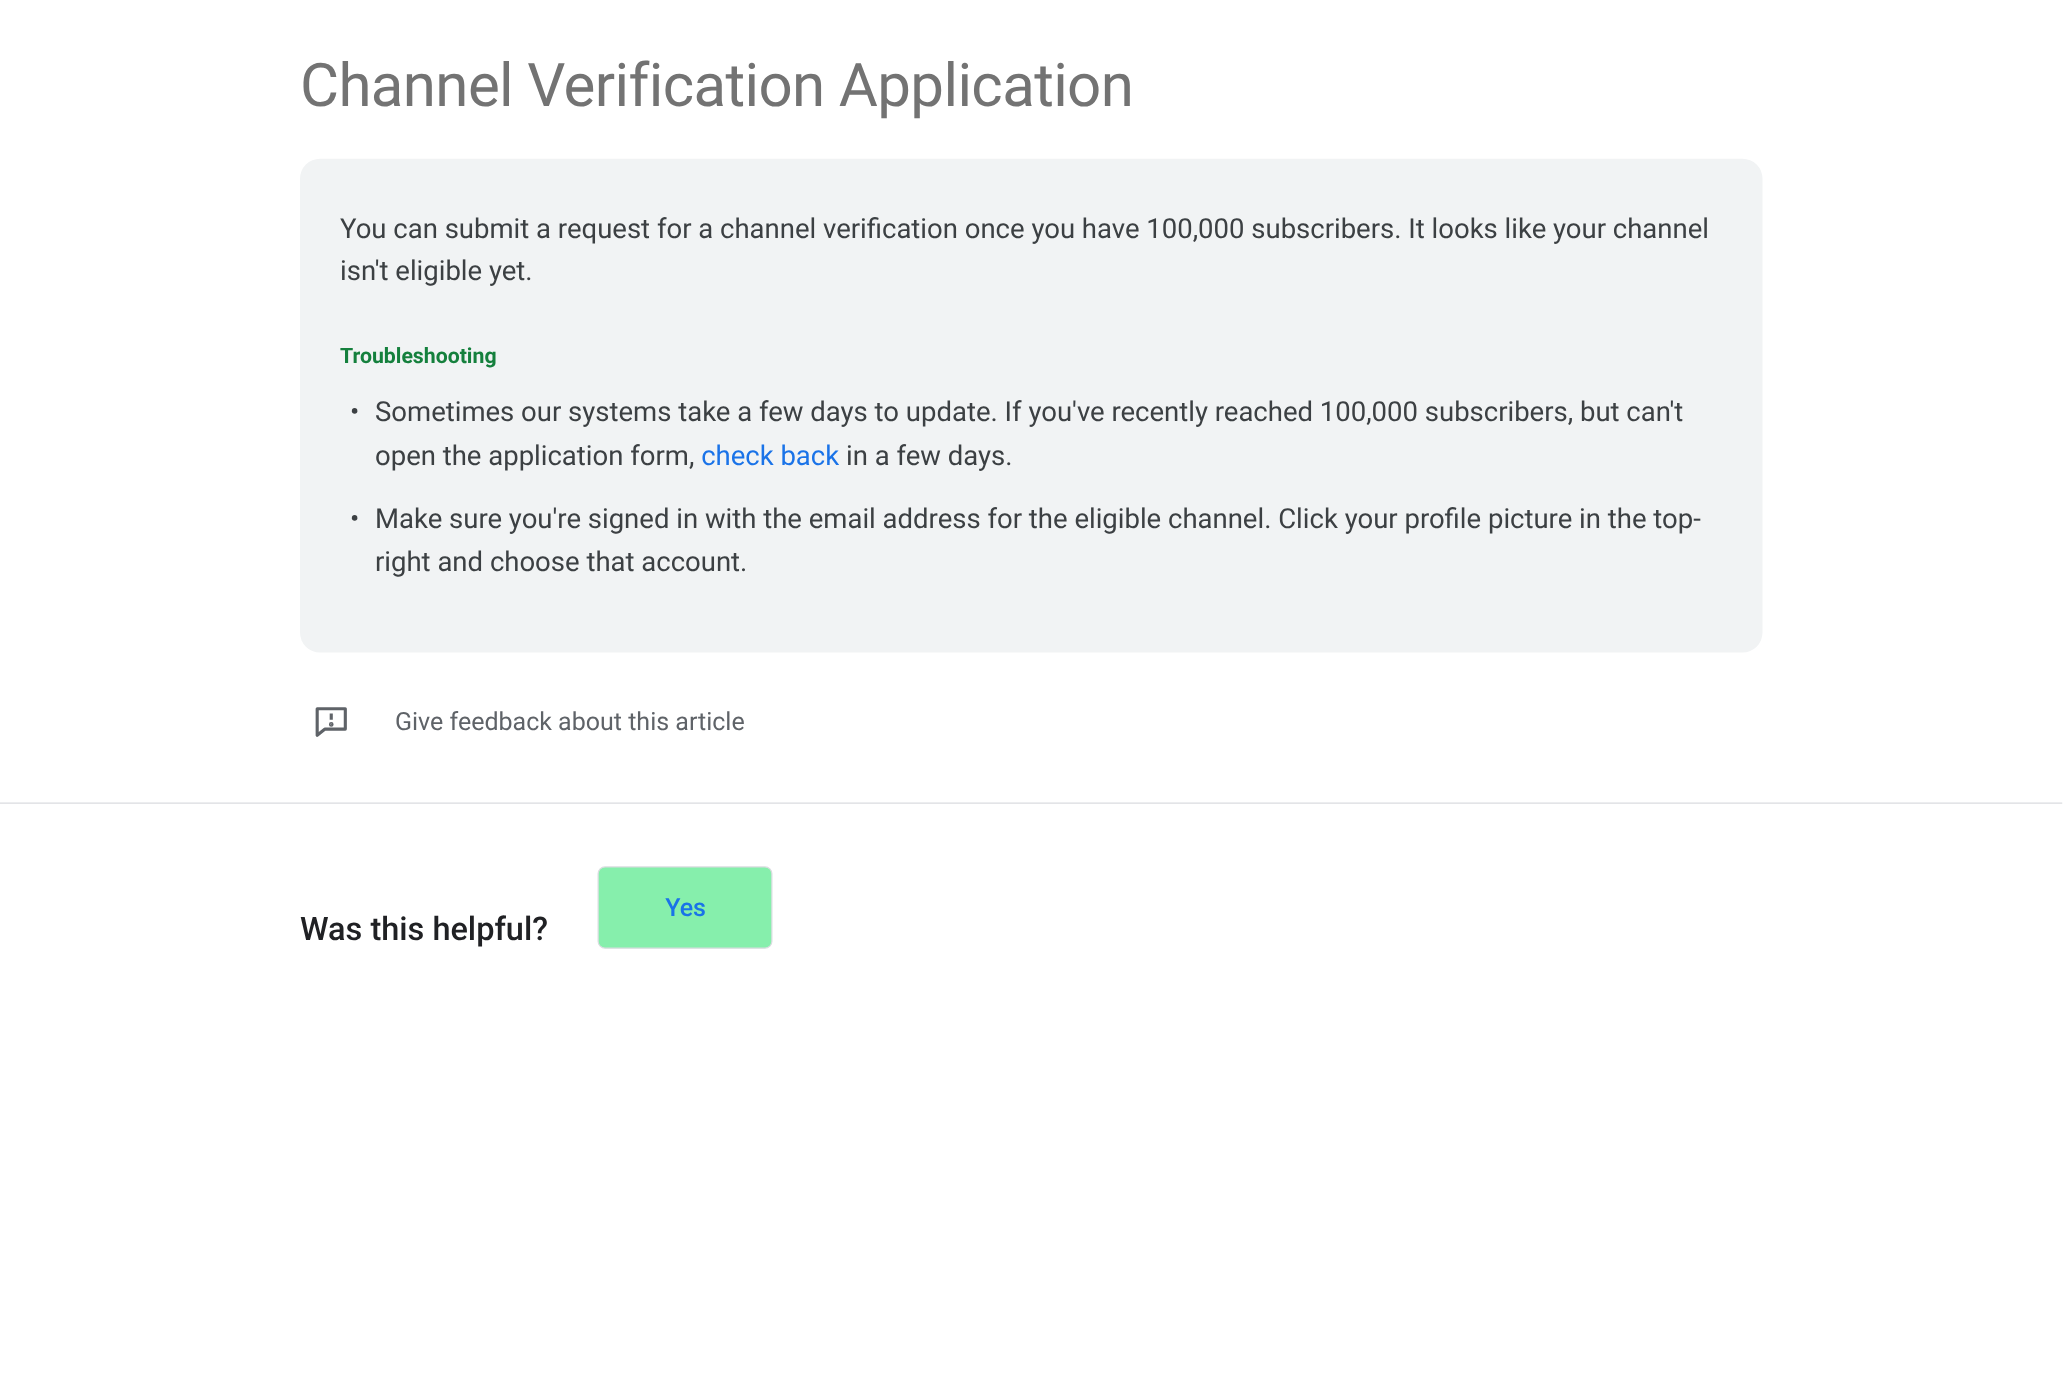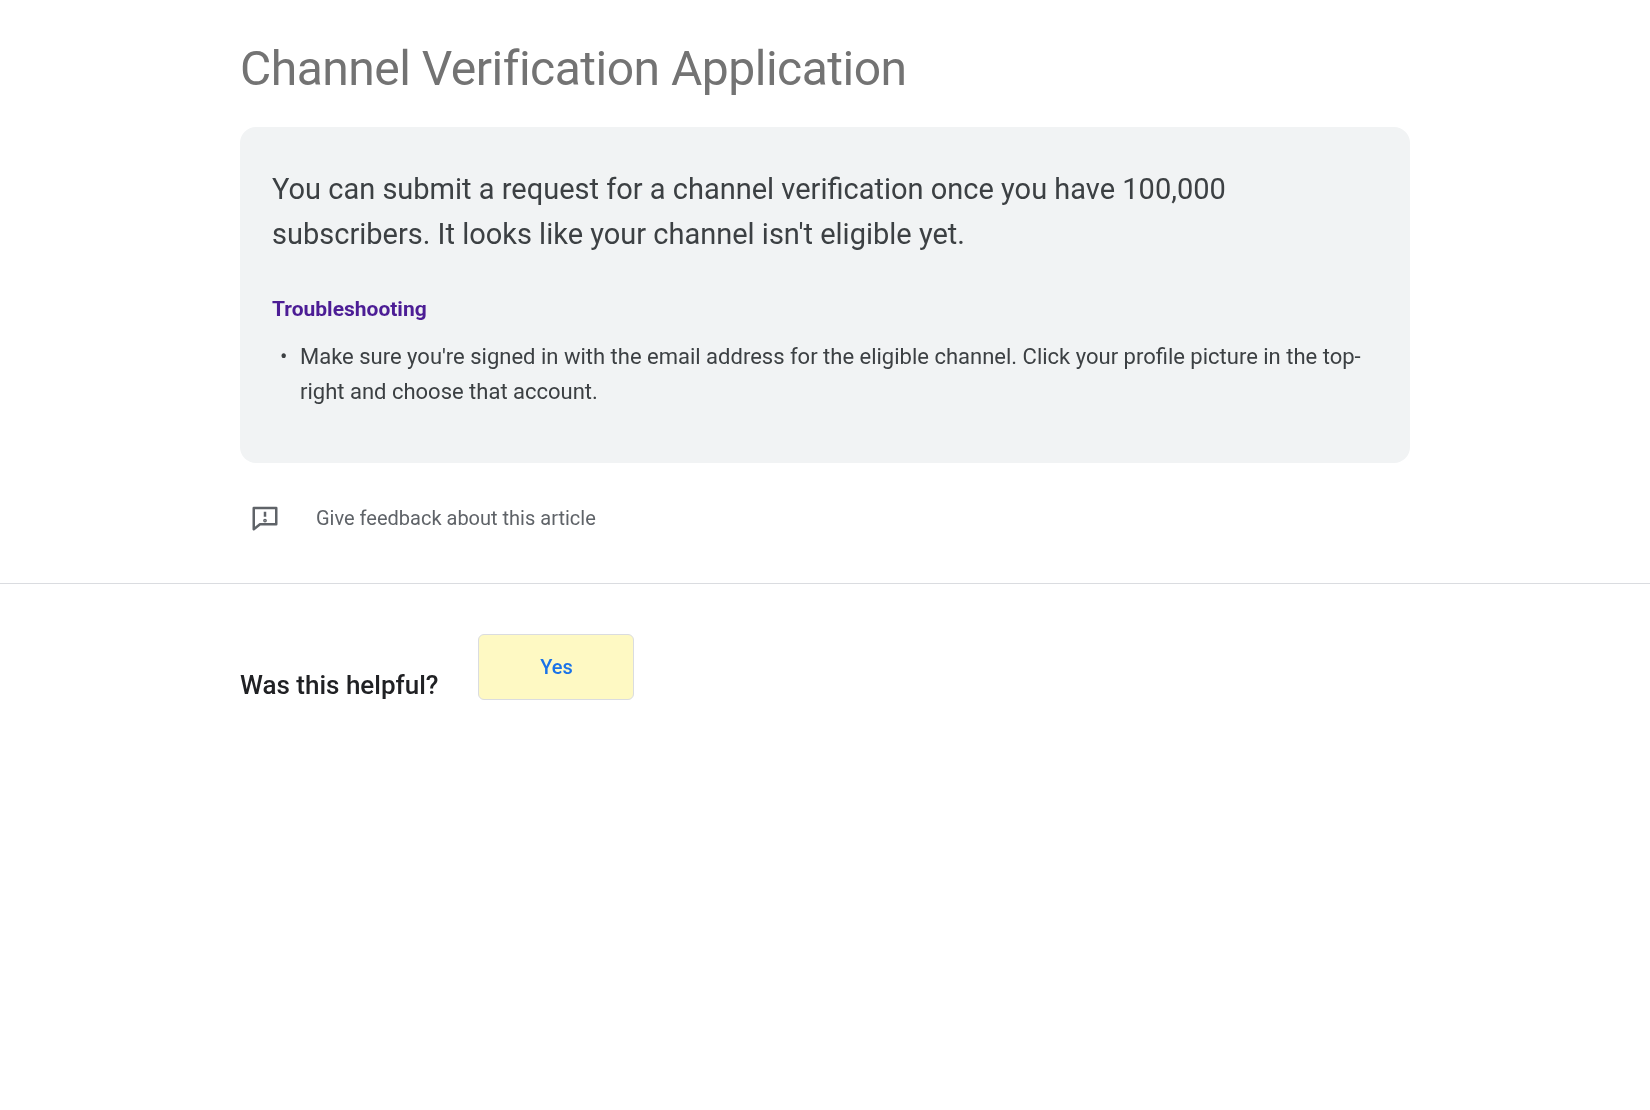--- a/index.html
+++ b/index.html
@@ -25,29 +25,29 @@
       margin-bottom: 30px;
       letter-spacing: -0.5px;
     }
     .info-box {
       background: #f1f3f4;
       border-radius: 16px;
       padding: 40px 32px 40px 32px;
       margin-bottom: 40px;
     }
     .info-text {
-      font-size: 29px;
+      font-size: 22px;
       line-height: 1.55;
       color: #3c4043;
       margin-bottom: 40px;
     }
     .troubleshooting-title {
-      font-size: 21px;
+      font-size: 17px;
       font-weight: 700;
-      color: #4c1d95;
+      color: #15803d;
       margin-bottom: 18px;
     }
     .troubleshooting-list {
       list-style: none;
       padding: 0;
     }
     .troubleshooting-list li {
       font-size: 22px;
       line-height: 1.6;
       color: #3c4043;
@@ -103,44 +103,47 @@
       font-size: 26px;
       font-weight: 500;
       color: #202124;
     }
     .button-group {
       display: flex;
       gap: 14px;
     }
     .btn {
       border: 1px solid #dadce0;
-      background: #fef9c3;
+      background: #86efac;
       color: #1a73e8;
       font-size: 20px;
       font-weight: 500;
       padding: 20px 0;
-      width: 156px;
+      width: 140px;
       border-radius: 6px;
       cursor: pointer;
       font-family: inherit;
       text-align: center;
     }
   </style>
 </head>
 <body>
 
 <div class="container">
   <h1 class="page-title">Channel Verification Application</h1>
 
   <div class="info-box">
     <p class="info-text">You can submit a request for a channel verification once you have 100,000 subscribers. It looks like your channel isn't eligible yet.</p>
 
     <h2 class="troubleshooting-title">Troubleshooting</h2>
 
     <ul class="troubleshooting-list">
+      <li>
+        <span>Sometimes our systems take a few days to update. If you've recently reached 100,000 subscribers, but can't open the application form, </span><a class="link">check back</a><span> in a few days.</span>
+      </li>
       <li>
         <span>Make sure you're signed in with the email address for the eligible channel. Click your profile picture in the top-right and choose that account.</span>
       </li>
     </ul>
   </div>
 
   <div class="feedback-row">
     <span class="feedback-icon">
       <svg viewBox="0 0 24 24" fill="none" stroke="currentColor" stroke-width="2">
         <path d="M3 4h18v13H8l-5 4V4z" stroke-linejoin="round"></path>

